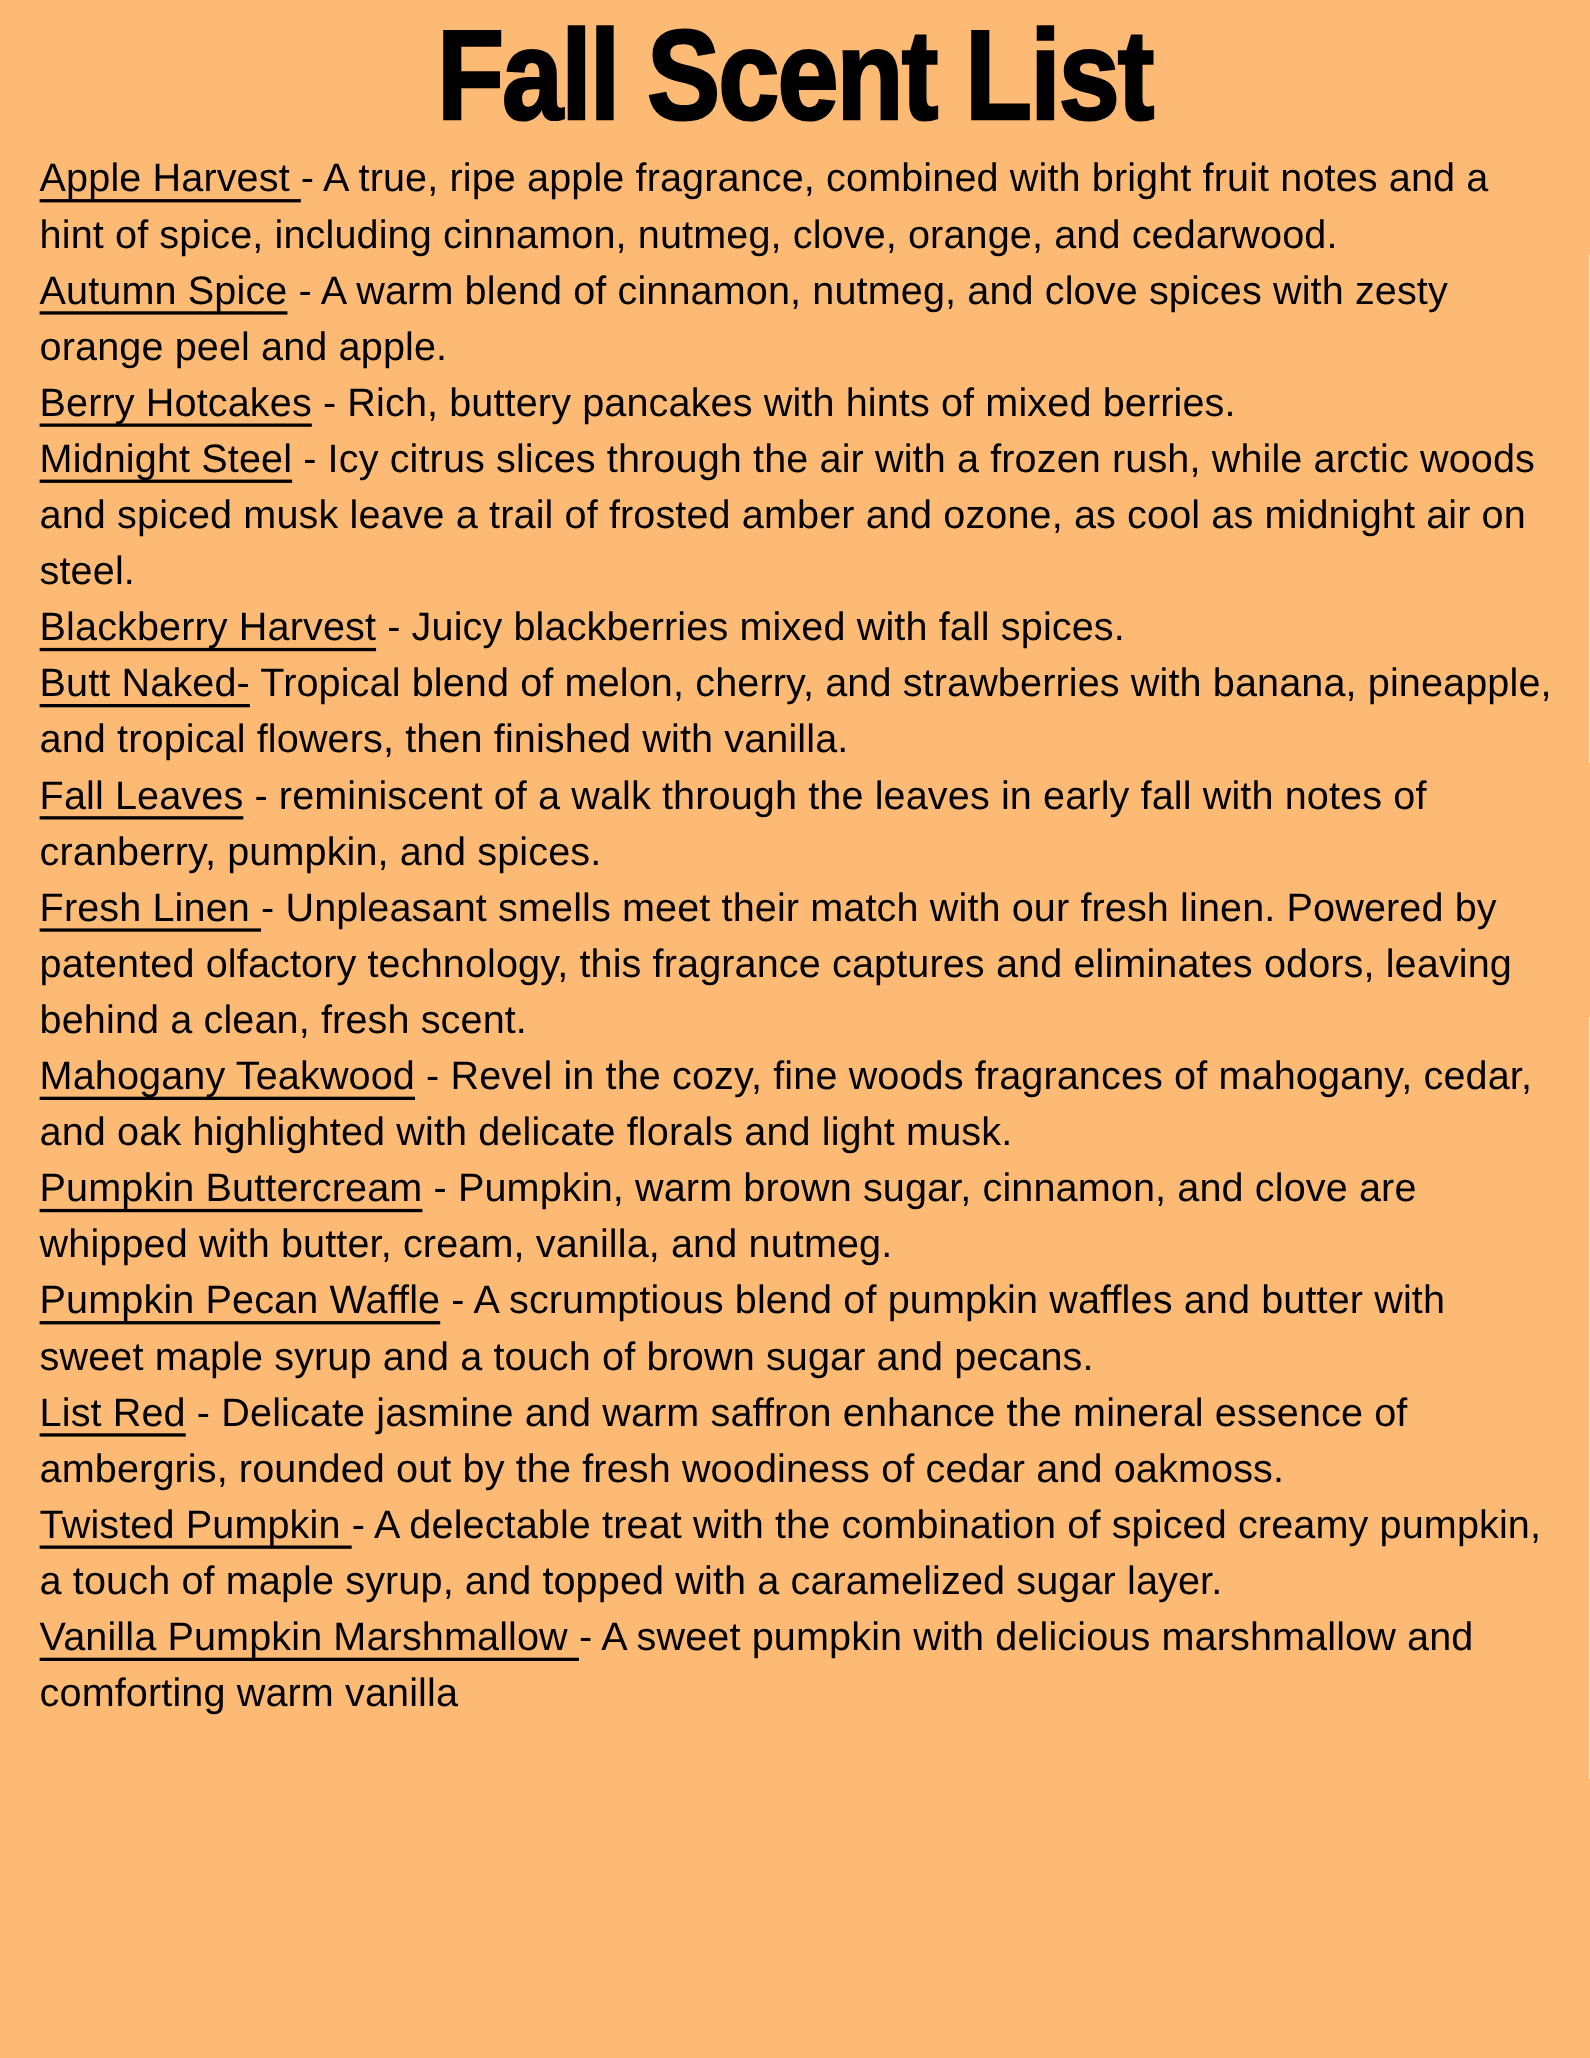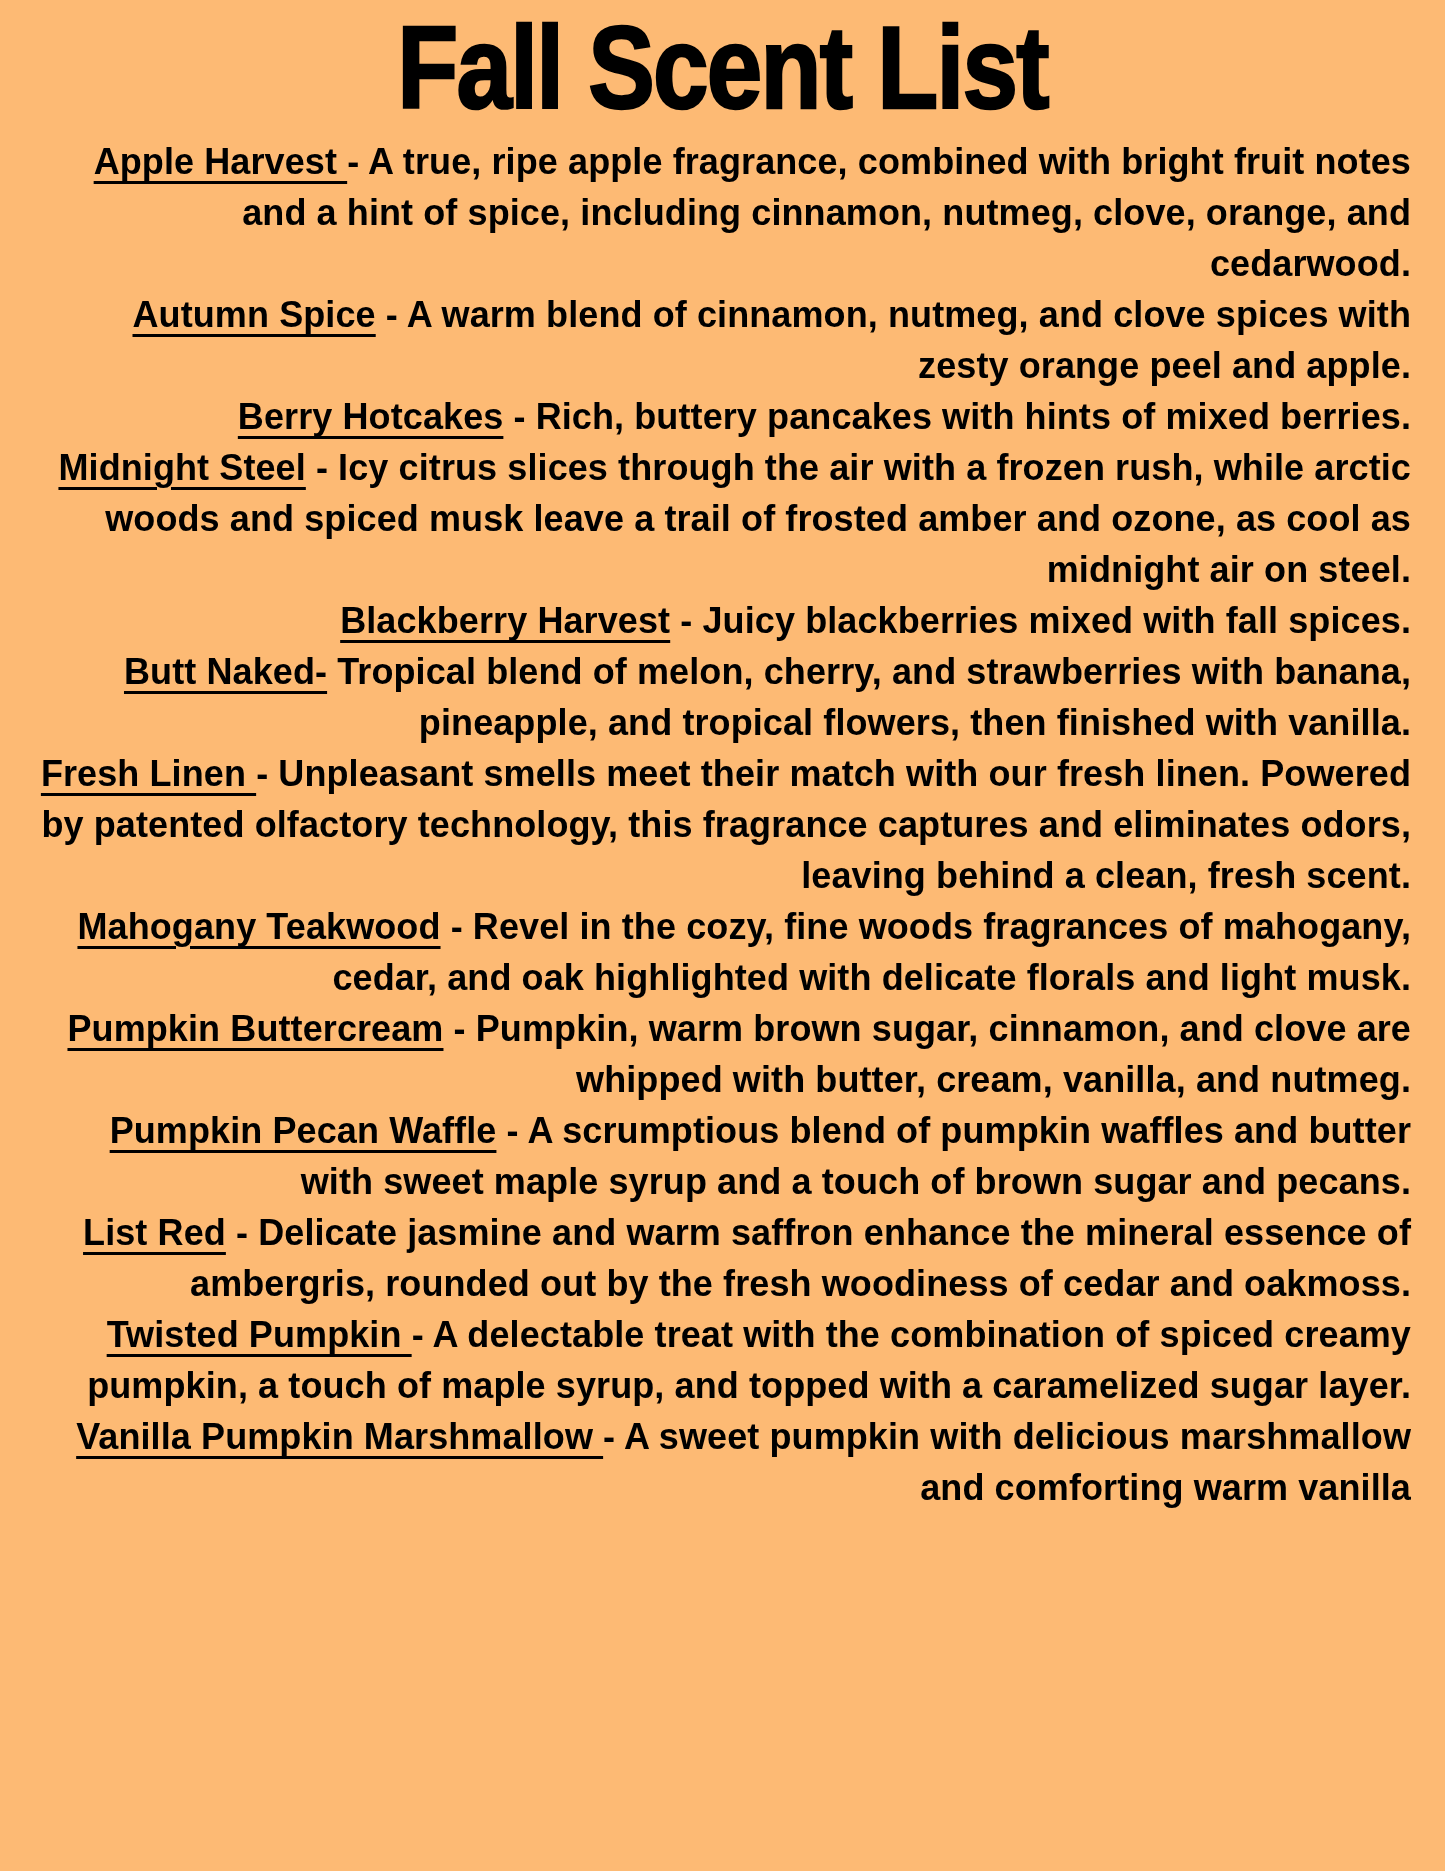--- a/index.html
+++ b/index.html
@@ -32,25 +32,24 @@
     white-space: nowrap;
   }
   .scent-list {
     margin: 0;
     padding: 10px 34px 0 36px;
   }
   .scent {
     margin: 0;
     font-size: 36px;
     line-height: 51px;
-    font-weight: 700;
+    font-weight: 400;
     color: #000000;
     white-space: pre-wrap;
     letter-spacing: 0.1px;
-    text-align: right;
   }
   .scent-name {
     text-decoration: underline;
     text-decoration-thickness: 3px;
     text-underline-offset: 7px;
     text-decoration-color: #000000;
   }
 </style>
 </head>
 <body>
@@ -64,20 +63,21 @@
 
   <p class="scent"><span class="scent-name">Berry Hotcakes</span><span class="scent-desc"> - Rich, buttery pancakes with hints of mixed berries.</span></p>
 
 
   <p class="scent"><span class="scent-name">Midnight Steel</span><span class="scent-desc"> - Icy citrus slices through the air with a frozen rush, while arctic woods and spiced musk leave a trail of frosted amber and ozone, as cool as midnight air on steel.</span></p>
 
   <p class="scent"><span class="scent-name">Blackberry Harvest</span><span class="scent-desc"> - Juicy blackberries mixed with fall spices.</span></p>
 
   <p class="scent"><span class="scent-name">Butt Naked-</span><span class="scent-desc"> Tropical blend of melon, cherry, and strawberries with banana, pineapple, and tropical flowers, then finished with vanilla.</span></p>
 
+  <p class="scent"><span class="scent-name">Fall Leaves</span><span class="scent-desc"> - reminiscent of a walk through the leaves in early fall with notes of cranberry, pumpkin, and spices.</span></p>
 
   <p class="scent"><span class="scent-name">Fresh Linen </span><span class="scent-desc">- Unpleasant smells meet their match with our fresh linen. Powered by patented olfactory technology, this fragrance captures and eliminates odors, leaving behind a clean, fresh scent.</span></p>
 
   <p class="scent"><span class="scent-name">Mahogany Teakwood</span><span class="scent-desc"> - Revel in the cozy, fine woods fragrances of mahogany, cedar, and oak highlighted with delicate florals and light musk.</span></p>
 
   <p class="scent"><span class="scent-name">Pumpkin Buttercream</span><span class="scent-desc"> - Pumpkin, warm brown sugar, cinnamon, and clove are whipped with butter, cream, vanilla, and nutmeg.</span></p>
 
   <p class="scent"><span class="scent-name">Pumpkin Pecan Waffle</span><span class="scent-desc"> - A scrumptious blend of pumpkin waffles and butter with sweet maple syrup and a touch of brown sugar and pecans.</span></p>
 
   <p class="scent"><span class="scent-name">List Red</span><span class="scent-desc"> - Delicate jasmine and warm saffron enhance the mineral essence of ambergris, rounded out by the fresh woodiness of cedar and oakmoss.</span></p>

